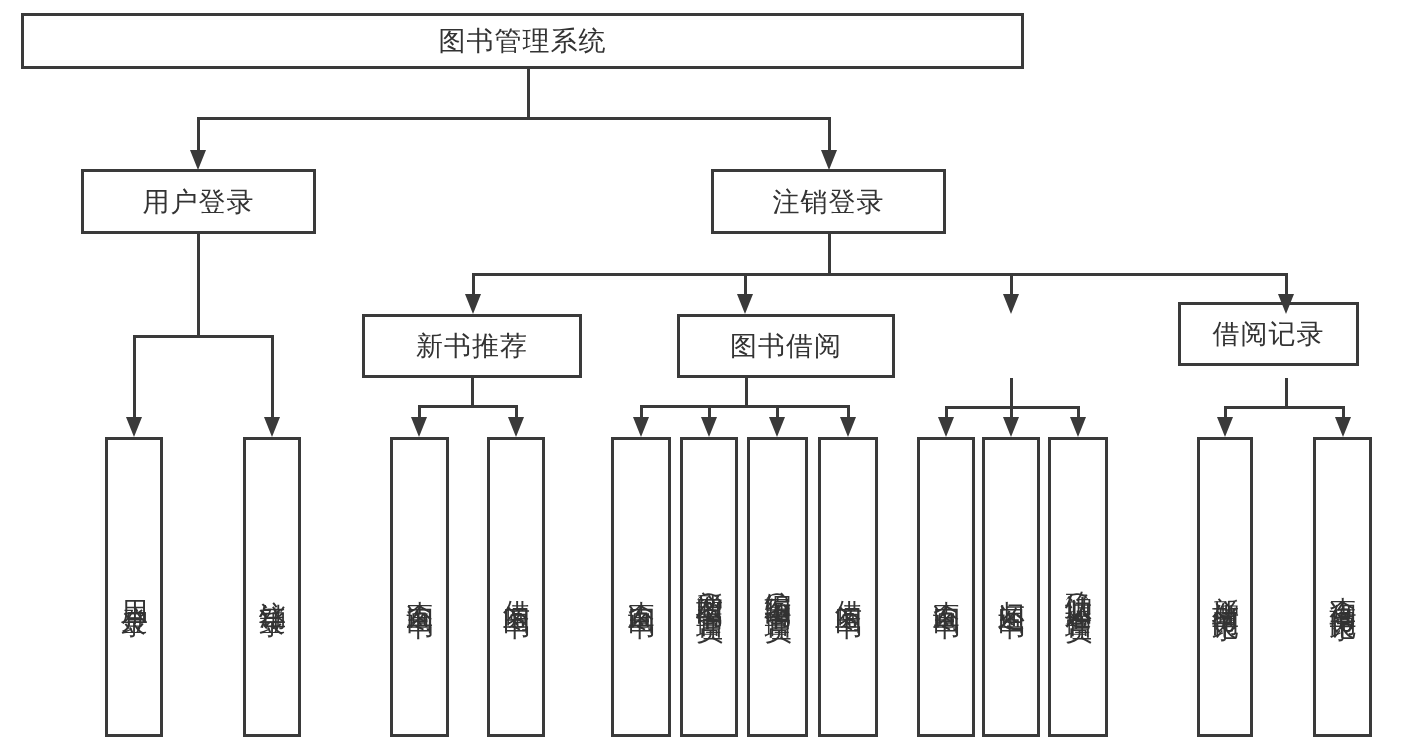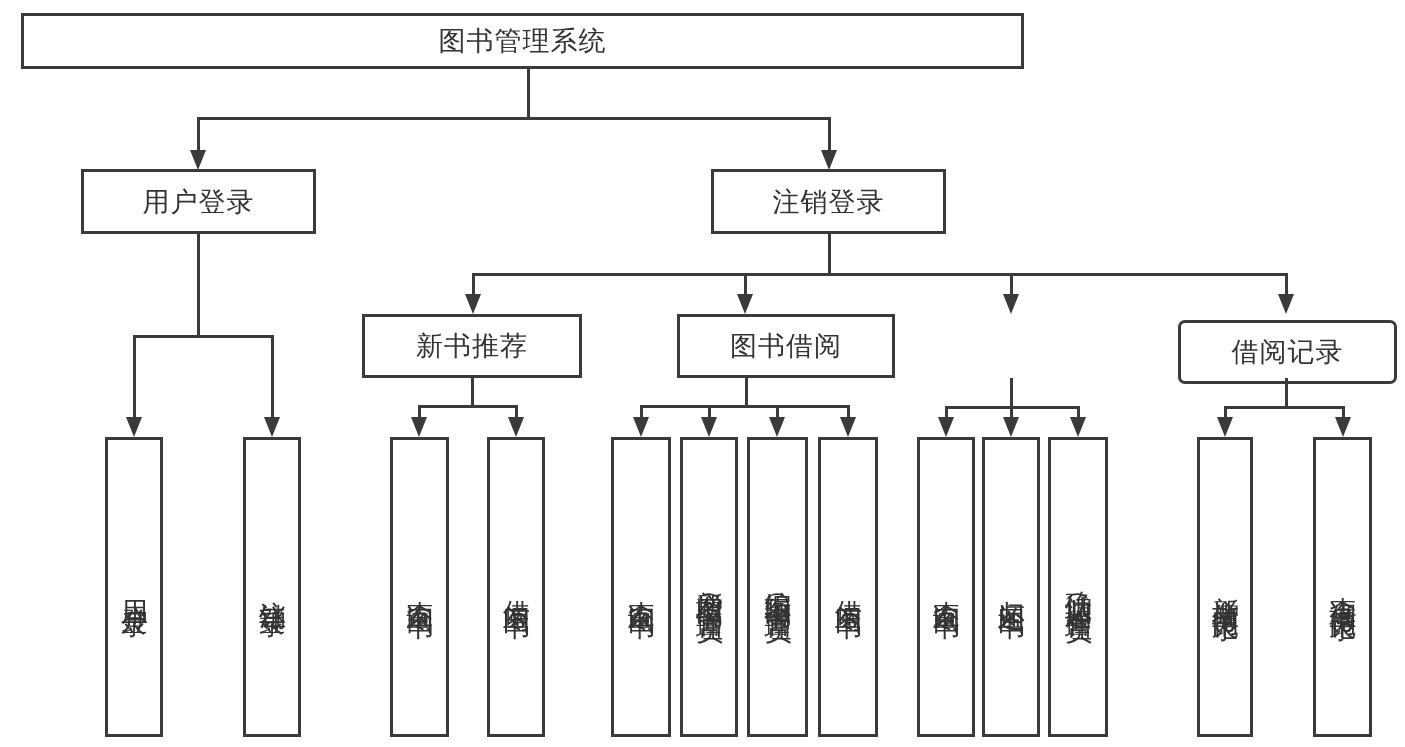--- a/index.html
+++ b/index.html
@@ -90,21 +90,21 @@
 
   <div class="box node" style="left:362px; top:314px; width:220px; height:64px;">
     <span>新书推荐</span>
   </div>
 
   <div class="box node" style="left:637px; top:314px; width:218px; height:64px;margin-left:40px;">
     <span>图书借阅</span>
   </div>
 
 
-  <div class="box node" style="left:1178px; top:320px; width:219px; height:64px;border-radius:7px;">
+  <div class="box node" style="left:1178px; top:302px; width:181px; height:64px;">
     <span>借阅记录</span>
   </div>
 
   <div class="box leaf" style="left:105px; width:58px;">
     <span class="vtext">用户登录</span>
   </div>
   <div class="box leaf" style="left:243px; width:58px;">
     <span class="vtext">注销登录</span>
   </div>
 

